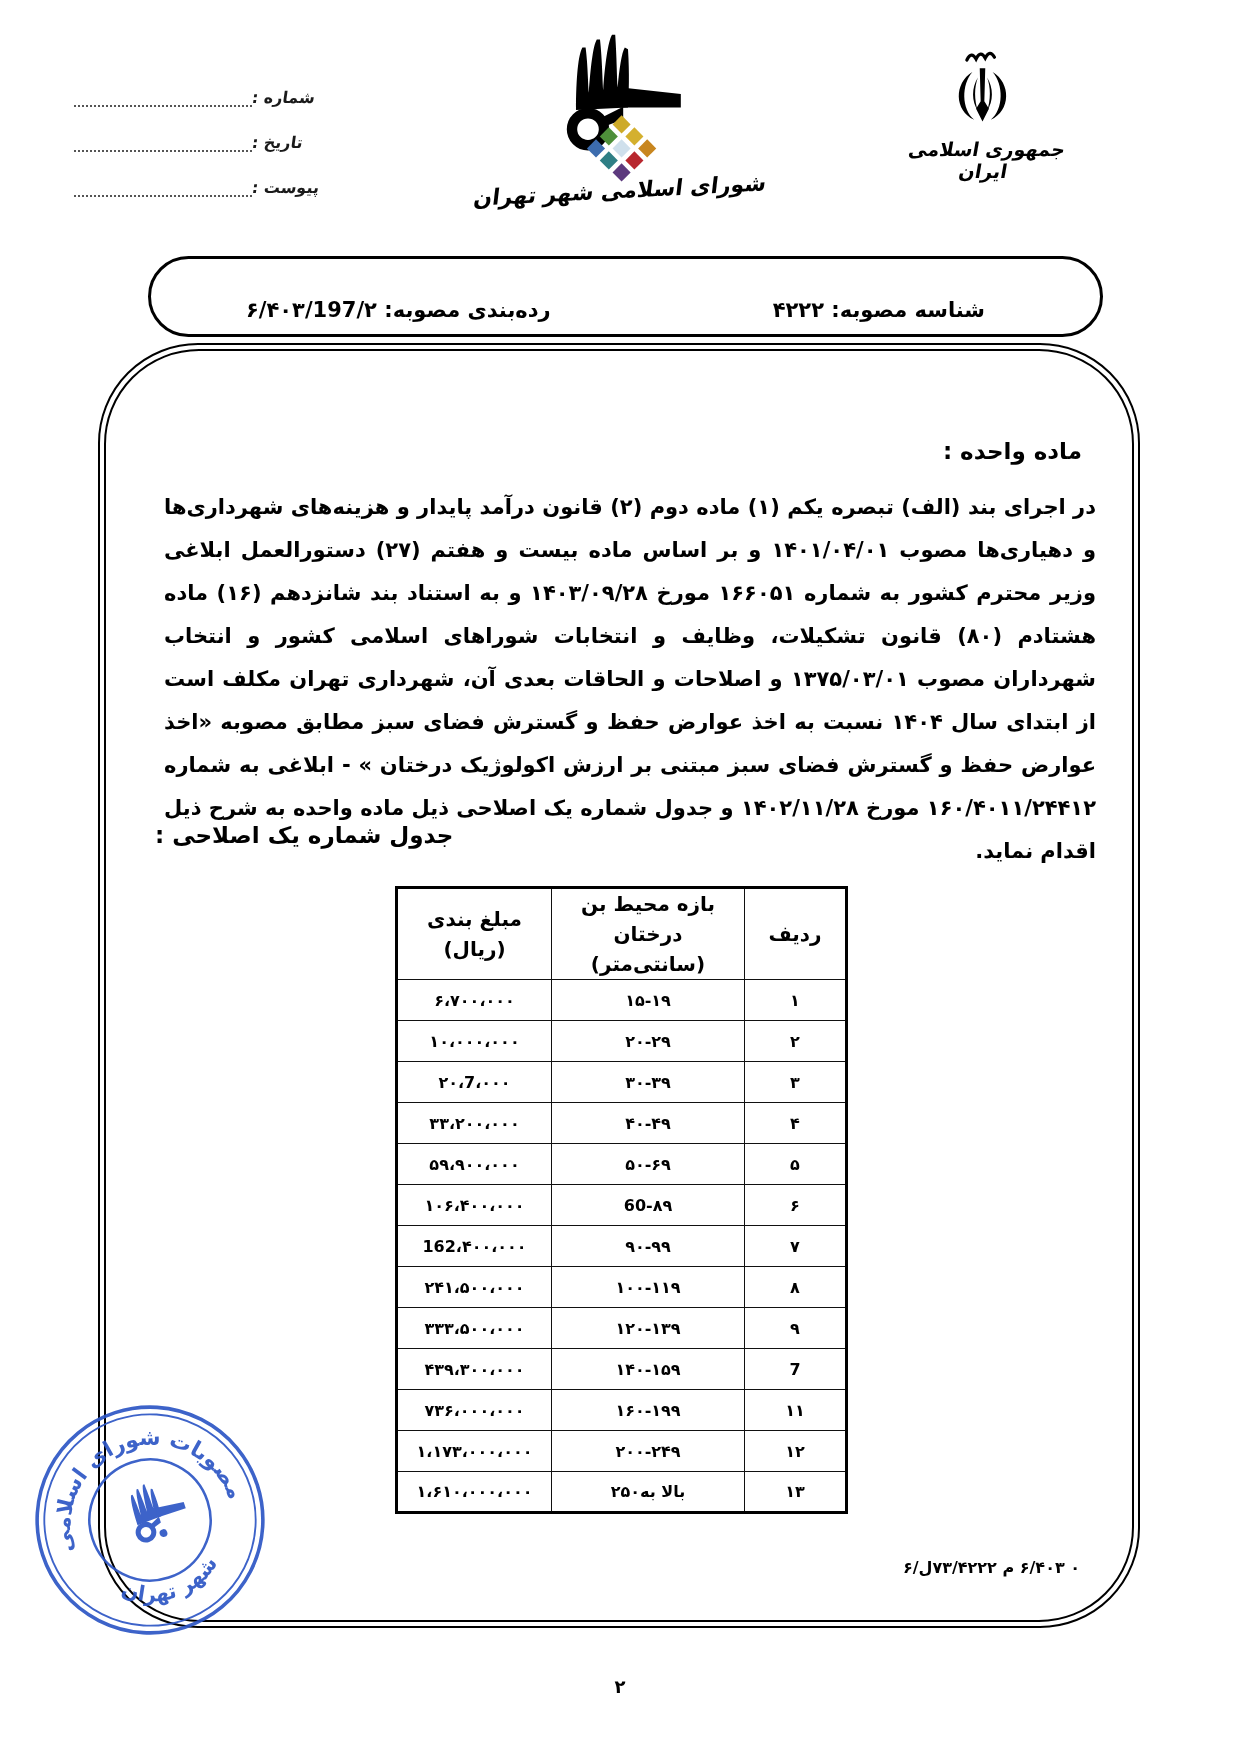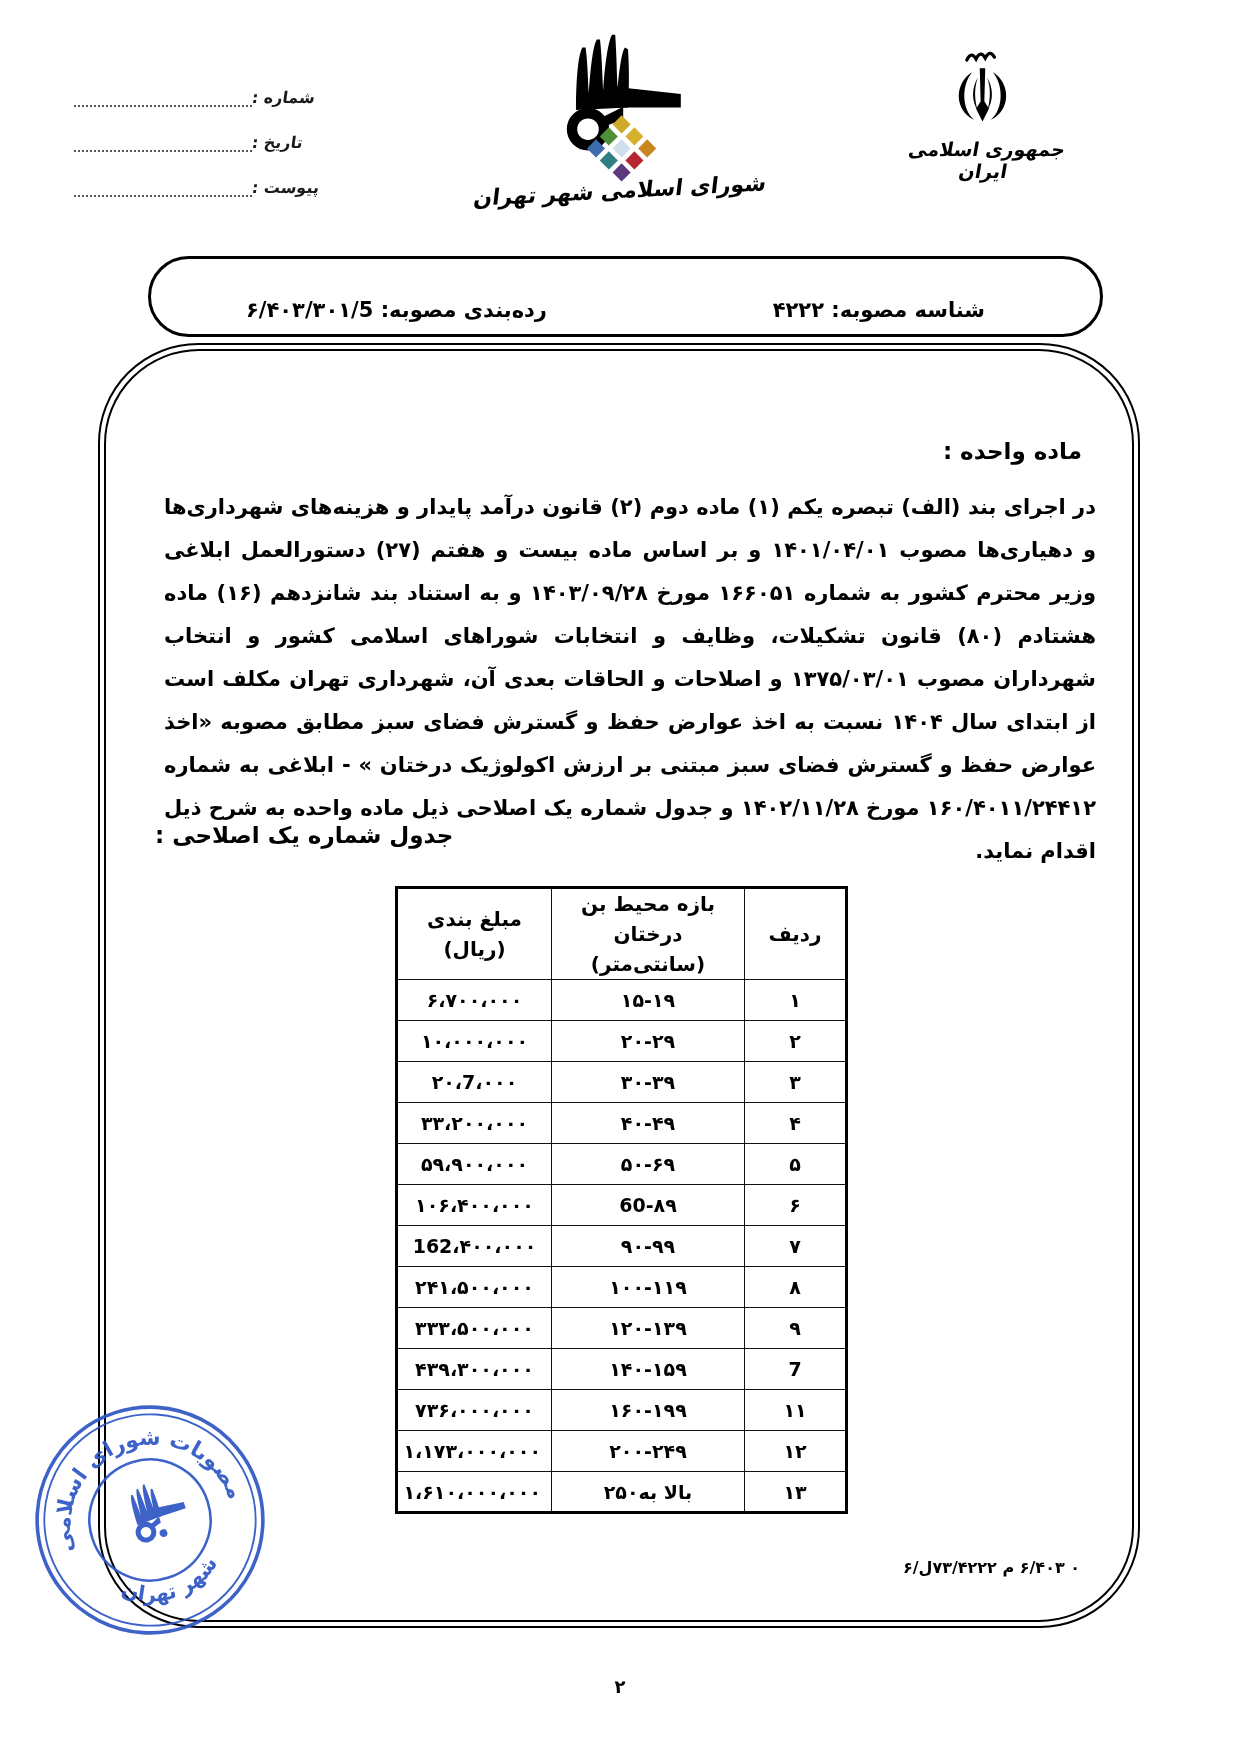--- a/index.html
+++ b/index.html
@@ -57,21 +57,21 @@
   .amend-table{
     position:absolute;left:395px;top:886px;width:450px;
     border-collapse:collapse;direction:rtl;table-layout:fixed;
     border:3.5px solid #000;
   }
   .amend-table th,.amend-table td{
     border:1.7px solid #111;text-align:center;vertical-align:middle;
     font-weight:700;padding:0 10px;box-sizing:border-box;
   }
   .amend-table th{height:90px;font-size:20px;line-height:30px;}
-  .amend-table td{height:41px;font-size:19px;}
+  .amend-table td{height:41px;font-size:16px;}
   
   .doc-code{position:absolute;right:160px;top:1558px;direction:rtl;font-size:16px;font-weight:700;margin-left:8px;}
   .page-number{position:absolute;left:0;top:1676px;width:1240px;text-align:center;font-size:18px;font-weight:700;}
   
   .stamp{position:absolute;left:32px;top:1402px;width:236px;height:236px;transform:rotate(-18deg);opacity:.92;}
 </style>
 </head>
 <body>
 
 <div class="page">
@@ -117,21 +117,21 @@
     <path d="M42,22 L48,22 L47,58 L52,66 L45,80 L38,66 L43,58 Z" fill="#000"></path>
     <path d="M34,26 C14,38 14,68 36,78 C22,66 22,40 34,26 Z" fill="#000"></path>
     <path d="M56,26 C76,38 76,68 54,78 C68,66 68,40 56,26 Z" fill="#000"></path>
     <path d="M40,32 C33,43 33,58 40,68 C36,57 36,42 40,32 Z" fill="#000"></path>
     <path d="M50,32 C57,43 57,58 50,68 C54,57 54,42 50,32 Z" fill="#000"></path>
   </svg>
   <div class="iran-caption" dir="rtl">جمهوری اسلامی ایران</div>
 
   <div class="meta-bar">
     <div class="meta-text">شناسه مصوبه: ۴۲۲۲</div>
-    <div class="meta-text">رده‌بندی مصوبه: ۶/۴۰۳/۳۰۱/5</div>
+    <div class="meta-text">رده‌بندی مصوبه: ۶/۴۰۳/197/۲</div>
   </div>
 
   <div class="main-box">
     <div class="main-box-inner"></div>
   </div>
 
   <div class="article-heading">ماده واحده :</div>
 
   <div class="article-paragraph">در اجرای بند (الف) تبصره یکم (۱) ماده دوم (۲) قانون درآمد پایدار و هزینه‌های شهرداری‌ها و دهیاری‌ها مصوب ۱۴۰۱/۰۴/۰۱ و بر اساس ماده بیست و هفتم (۲۷) دستورالعمل ابلاغی وزیر محترم کشور به شماره ۱۶۶۰۵۱ مورخ ۱۴۰۳/۰۹/۲۸ و به استناد بند شانزدهم (۱۶) ماده هشتادم (۸۰) قانون تشکیلات، وظایف و انتخابات شوراهای اسلامی کشور و انتخاب شهرداران مصوب ۱۳۷۵/۰۳/۰۱ و اصلاحات و الحاقات بعدی آن، شهرداری تهران مکلف است از ابتدای سال ۱۴۰۴ نسبت به اخذ عوارض حفظ و گسترش فضای سبز مطابق مصوبه «اخذ عوارض حفظ و گسترش فضای سبز مبتنی بر ارزش اکولوژیک درختان » - ابلاغی به شماره ۱۶۰/۴۰۱۱/۲۴۴۱۲ مورخ ۱۴۰۲/۱۱/۲۸ و جدول شماره یک اصلاحی ذیل ماده واحده به شرح ذیل اقدام نماید.</div>
 

